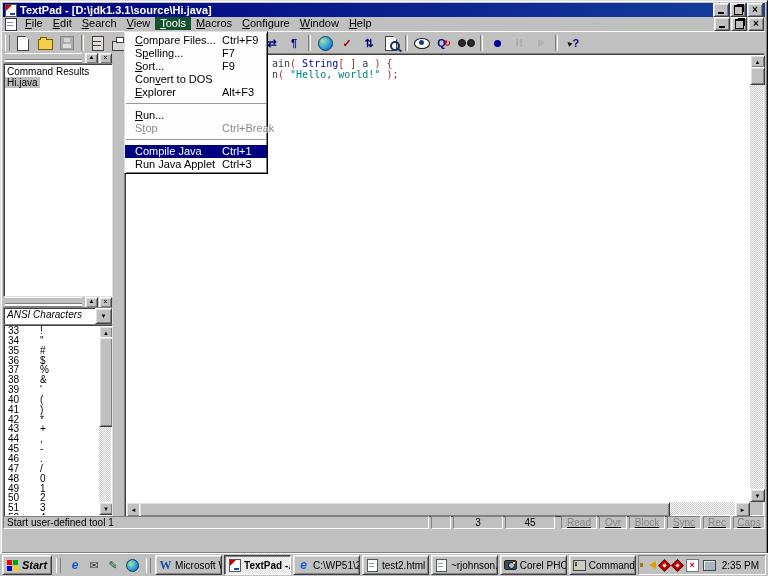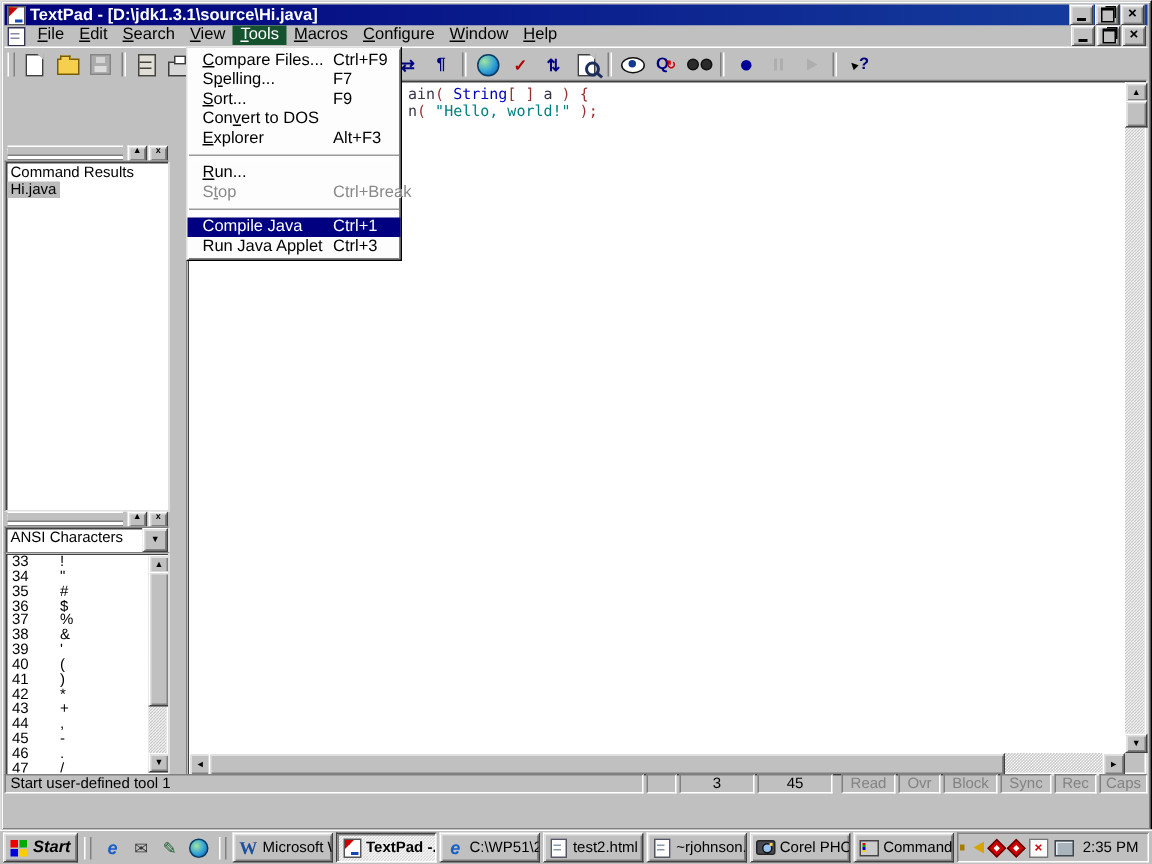--- a/index.html
+++ b/index.html
@@ -65,33 +65,33 @@
   .sh-eye:after{content:"";position:absolute;left:4px;top:1px;width:5px;height:5px;border-radius:50%;background:#123a8a;}
   .sh-binoc{display:flex;gap:1px;}
   .sh-binoc i{width:6px;height:6px;border-radius:50%;border:1px solid #111;background:#2b2b2b;}
   .sh-dot{width:7px;height:7px;border-radius:50%;background:#000099;}
   .sh-pause{display:flex;gap:2px;}
   .sh-pause i{width:2px;height:8px;background:#9a9a9a;}
   .sh-play{width:0;height:0;border-left:7px solid #9a9a9a;border-top:4px solid transparent;border-bottom:4px solid transparent;}
   .sh-cursor{display:inline-block;transform:rotate(-45deg);font-size:8px;color:#000;}
 
   
-  .left-panes{position:absolute;left:2px;top:52px;width:110px;bottom:36px;margin-top:44px;}
+  .left-panes{position:absolute;left:2px;top:52px;width:110px;bottom:36px;}
   .pane1{position:absolute;left:0;top:0;right:0;height:244px;}
   .pane2{position:absolute;left:0;top:244px;right:0;bottom:0;}
   .pane-header{height:10px;display:flex;align-items:center;gap:1px;padding:0 1px;}
   .grip-lines{flex:1;height:5px;border-top:1px solid #fff;border-bottom:1px solid #808080;
     box-shadow:0 2px 0 #fff,0 3px 0 #808080;margin:0 2px 3px 1px;}
   .mini-btn{width:11px;height:9px;font-size:6px;line-height:7px;text-align:center;font-weight:bold;color:#000;}
   .doc-list{position:absolute;left:0;top:10px;right:0;bottom:0;font-size:10px;line-height:11px;padding:2px 1px;overflow:hidden;}
   .doc-item{white-space:nowrap;}
   .doc-item span{padding:0 2px;}
   .doc-item.selected span{background:#bcbcbc;}
   .combo{position:absolute;left:0;top:10px;right:0;height:16px;display:flex;align-items:stretch;}
-  .combo-text{flex:1;font-size:10px;line-height:12px;padding:1px 3px;white-space:nowrap;overflow:hidden;}
+  .combo-text{flex:1;font-size:10px;line-height:12px;padding:1px 3px;white-space:nowrap;overflow:hidden;font-style:italic;}
   .combo-btn{width:15px;display:flex;align-items:center;justify-content:center;font-size:6px;color:#000;}
   .ansi-list{position:absolute;left:0;top:27px;right:0;bottom:0;overflow:hidden;}
   .ansi-rows{position:absolute;left:1px;top:1px;right:13px;bottom:1px;overflow:hidden;}
   .ansi-row{display:flex;height:9.85px;font-size:10px;line-height:9.8px;}
   .ansi-num{width:32px;padding-left:3px;}
 
   
   .dither{background-image:linear-gradient(45deg,#fff 25%,transparent 25%,transparent 75%,#fff 75%),
     linear-gradient(45deg,#fff 25%,transparent 25%,transparent 75%,#fff 75%);
     background-size:2px 2px;background-position:0 0,1px 1px;background-color:#c8c8c8;}
@@ -473,21 +473,21 @@
         <div class="tm-sep"></div>
         <div class="tm-item hl"><span class="tm-label">Compile Java</span><span class="tm-sc">Ctrl+1</span></div>
         <div class="tm-item"><span class="tm-label">Run Java Applet</span><span class="tm-sc">Ctrl+3</span></div>
       </div>
 
     <div class="statusbar">
       <span class="sp msg b-in">Start user-defined tool 1</span>
       <span class="sp tiny b-in"></span>
       <span class="sp num b-in">3</span>
       <span class="sp num b-in">45</span>
-      <span id="status-inds" style="display:flex;gap:2px;margin-left:4px;">
+      <span id="status-inds" style="display:flex;gap:2px;margin-left:4px;text-decoration:underline;">
           <span class="sp ind b-in" style="width:30px">Read</span>
           <span class="sp ind b-in" style="width:22px">Ovr</span>
           <span class="sp ind b-in" style="width:30px">Block</span>
           <span class="sp ind b-in" style="width:28px">Sync</span>
           <span class="sp ind b-in" style="width:22px">Rec</span>
           <span class="sp ind b-in" style="width:26px">Caps</span>
         </span>
     </div>
   </div>
 

